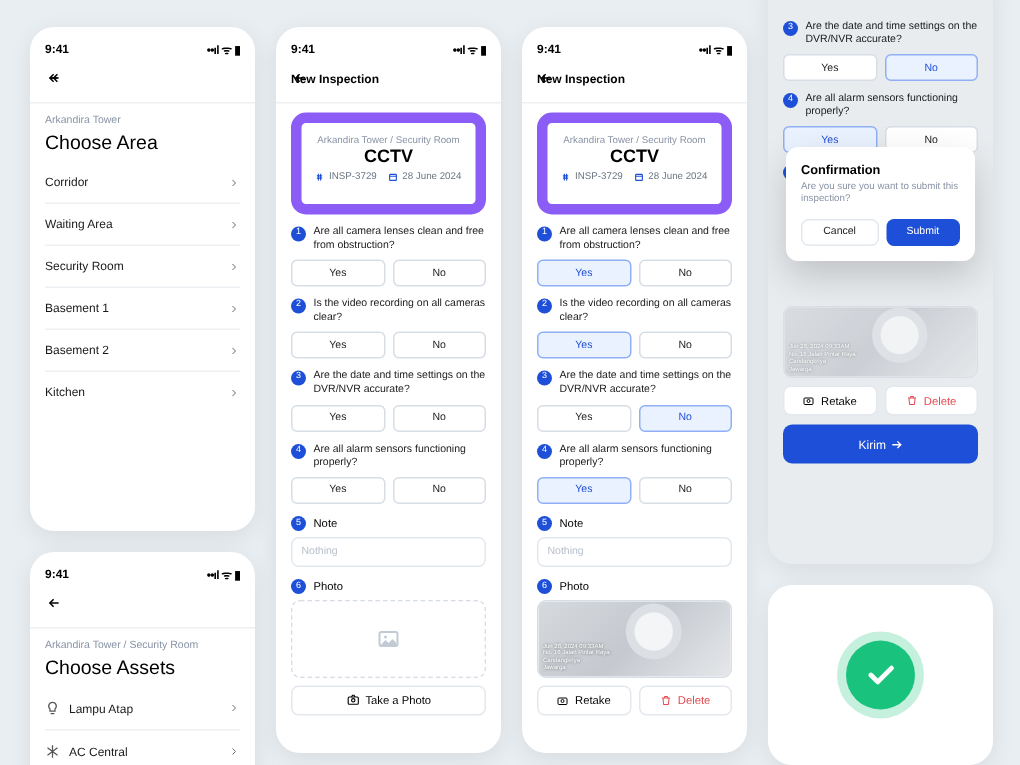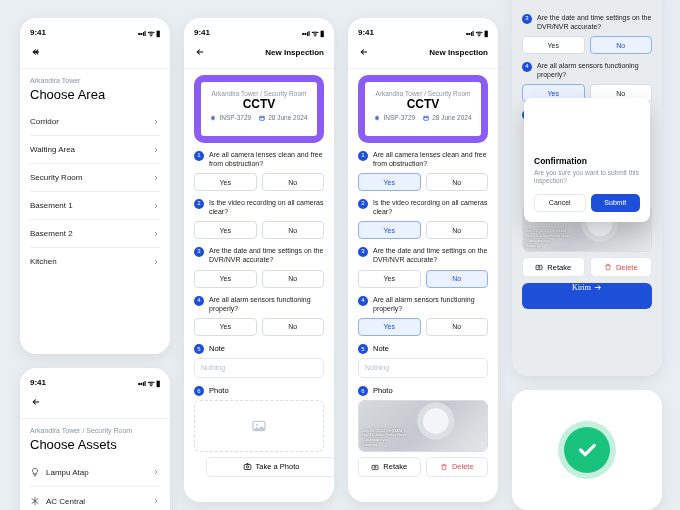--- a/index.html
+++ b/index.html
@@ -5,21 +5,21 @@
   * { box-sizing: border-box; margin: 0; padding: 0; }
   body { background: #e9eef3; font-family: -apple-system, BlinkMacSystemFont, "Segoe UI", Arial, sans-serif; width: 680px; height: 510px; overflow: hidden; }
   .canvas { width: 680px; height: 510px; position: relative; }
   .phone { position: absolute; width: 150px; background: #fff; border-radius: 16px; box-shadow: 0 4px 16px rgba(0,0,0,0.08); overflow: hidden; }
   .phone-inner { padding: 9px 10px 10px 10px; }
   .status-bar { display:flex; justify-content:space-between; align-items:center; font-size:8px; font-weight:600; margin-bottom:4px; }
   .status-bar .signal { letter-spacing: -0.5px; }
   .header-row { display:flex; align-items:center; height:20px; position:relative; }
   .back-btn { width:14px; height:14px; cursor:pointer; display:flex; align-items:center; justify-content:center; }
   .back-arrow { width:10px; height:10px; }
-  .header-title { position:absolute; left:0; right:0; text-align:right; font-size:8px; font-weight:600; pointer-events:none; }
+  .header-title { position:absolute; left:0; right:0; text-align:left; font-size:8px; font-weight:600; pointer-events:none; }
   .breadcrumb { font-size:7px; color:#8a94a6; margin-top:8px; margin-bottom:3px;}
   .big-title { font-size:13px; font-weight:500; margin-bottom:6px; }
   .section-title { font-size:12px; font-weight:600; text-align:center; }
   .meta-row { display:flex; gap:8px; justify-content:center; font-size:6.5px; color:#6b7683; margin-top:3px; margin-bottom:7px; align-items: center;}
   .meta-row span { display:inline-flex; align-items:center; gap:3px;}
   .mini-icon { width:6px; height:6px; display: inline-block; }
   .divider { height:1px; background:#edf0f3; margin:6px -10px; }
   .list { margin-top:4px; }
   .list-item { display:flex; align-items:center; padding:9px 0; border-bottom:1px solid #edf0f3; font-size:8px; color:#1a1a1a; cursor:pointer; }
   .list-item:last-child { border-bottom:none; }
@@ -34,32 +34,32 @@
   .yn { display:flex; gap:5px; margin-top:5px; }
   .yn button { flex:1; height:18px; border:1px solid #d7dde5; background:#fff; border-radius:4px; font-size:7px; color:#1a1a1a; cursor:pointer;}
   .yn button.selected { background:#eaf1ff; border-color:#8fb0f4; color:#1e4fd8; font-weight:500;}
 
   .label-row { display:flex; gap:5px; align-items:center; font-size:7.5px; margin-top:8px; }
   .label-row .num-s { width:10px; height:10px; border-radius:50%; background:#1e4fd8; color:#fff; font-size:6px; display:flex; align-items:center; justify-content:center;}
   .note-input { width:100%; height:20px; border:1px solid #e3e8ee; border-radius:5px; font-size:7px; color:#b8c0cc; padding:0 6px; margin-top:4px; display:flex; align-items:center;}
   .photo-box { width:100%; height:52px; border:1px dashed #d7dde5; border-radius:6px; margin-top:4px; display:flex; align-items:center; justify-content:center; color:#c2cad5; position:relative; overflow:hidden;}
   .photo-img { background: radial-gradient(circle at 60% 40%, #f4f5f7 15%, #dcdfe3 16%, #dcdfe3 22%, transparent 23%), linear-gradient(135deg,#d6d9dd 0%, #c5c9cf 50%, #e5e7ea 100%); width:100%; height:100%;}
   .photo-watermark{ position:absolute; bottom:3px; left:3px; color:#fff; font-size:4px; line-height:1.2; text-shadow:0 0 2px rgba(0,0,0,.6);}
-  .action-btn { width:100%; height:20px; border:1px solid #e3e8ee; background:#fff; border-radius:5px; font-size:7.5px; display:flex; align-items:center; justify-content:center; gap:4px; margin-top:5px; cursor:pointer;margin-left:12px; }
+  .action-btn { width:100%; height:20px; border:1px solid #e3e8ee; background:#fff; border-radius:5px; font-size:7.5px; display:flex; align-items:center; justify-content:center; gap:4px; margin-top:5px; cursor:pointer; }
   .action-row { display:flex; gap:5px; margin-top:5px;}
   .action-row button { flex:1; height:20px; border:1px solid #e3e8ee; background:#fff; border-radius:5px; font-size:7.5px; display:flex; align-items:center; justify-content:center; gap:4px; cursor:pointer;}
   .action-row button.danger { color:#e5484d; }
 
-  .primary-btn { width:100%; height:26px; border:none; background:#1e4fd8; color:#fff; border-radius:6px; font-size:8px; display:flex; align-items:flex-start; justify-content:center; gap:2px; cursor:pointer; margin-top:6px;font-family:Liberation Serif, serif;}
+  .primary-btn { width:100%; height:26px; border:none; background:#1e4fd8; color:#fff; border-radius:6px; font-size:8px; display:flex; align-items:center; justify-content:center; gap:2px; cursor:pointer; margin-top:6px;}
 
   
   .grayed { background:#e9ecef; }
   .dialog-overlay { position:absolute; inset:0; display:flex; align-items:flex-start; justify-content:center; padding-top:118px;}
   .modal { width:126px; background:#fff; border-radius:8px; padding:10px; box-shadow:0 10px 24px rgba(0,0,0,.18);}
-  .modal h4 { font-size:8.5px; margin-bottom:3px;margin-top:48px;}
+  .modal h4 { font-size:8.5px; margin-bottom:3px;}
   .modal p { font-size:6.5px; color:#8a94a6; line-height:1.3; margin-bottom:8px;}
   .modal .btnrow { display:flex; gap:5px;}
   .modal .btnrow button { flex:1; height:18px; border-radius:5px; font-size:7px; cursor:pointer;}
   .modal .btnrow .ghost { background:#fff; border:1px solid #e3e8ee; color:#1a1a1a;}
   .modal .btnrow .solid { background:#1e4fd8; border:none; color:#fff;}
 
   
   .success { position:absolute; width:150px; height:120px; background:#fff; border-radius:16px; box-shadow:0 4px 16px rgba(0,0,0,.08); display:flex; align-items:center; justify-content:center;}
   .check-circle { width:46px; height:46px; border-radius:50%; background:#19c37d; display:flex; align-items:center; justify-content:center; box-shadow: 0 0 0 6px rgba(25,195,125,.25);}
   .check-circle svg { width:22px; height:22px; }

